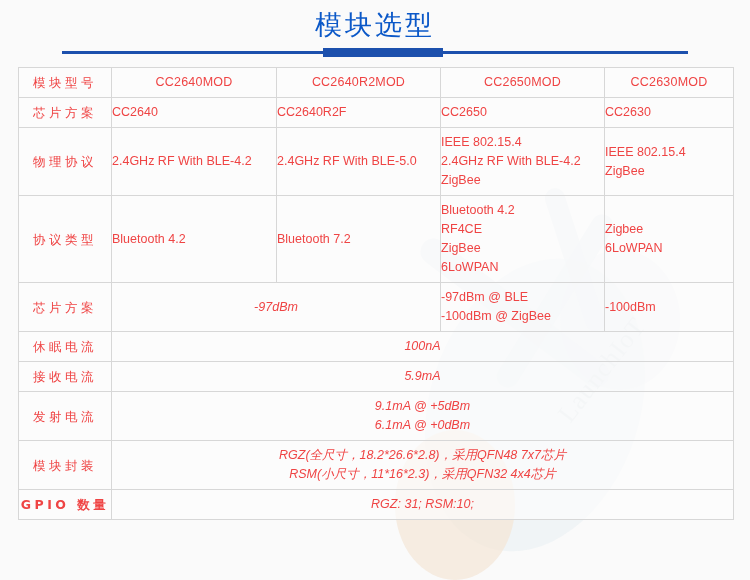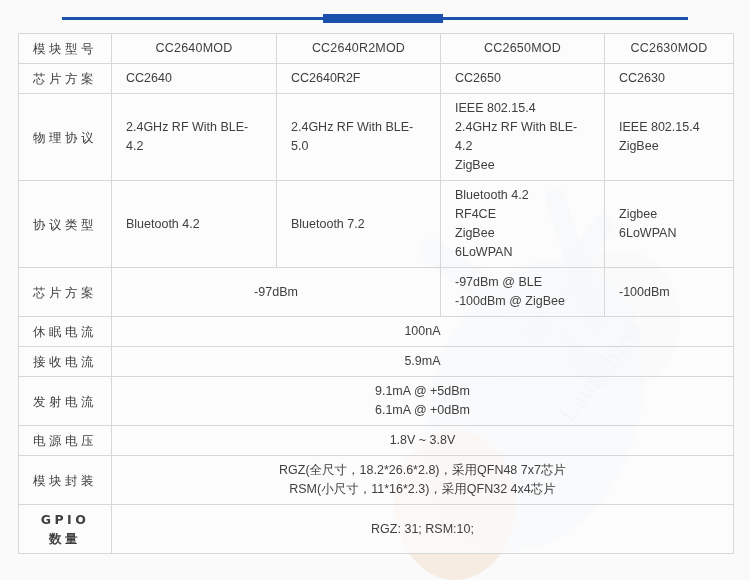--- a/index.html
+++ b/index.html
@@ -100,60 +100,61 @@
     width: 715px;
   }
   table.spec {
     border-collapse: collapse;
     table-layout: fixed;
     width: 715px;
     background: transparent;
   }
   table.spec td {
     border: 1px solid #d7d7d7;
-    padding: 5px 14px;
+    padding: 5px 0;
     vertical-align: middle;
     font-size: 12.5px;
-    color: #404040;
+    color: #ef4444;
     line-height: 19px;
     background: rgba(252,252,252,0.72);
     margin-top: 13px;
   }
   td.rowlabel {
     color: #1455c8;
     font-size: 13px;
     letter-spacing: 3.5px;
     text-align: center;
     padding: 5px 4px 5px 7px;
     font-family: "DejaVu Sans", "Liberation Sans", sans-serif;
   }
   td.rowlabel.bold { font-weight: bold; }
   td.model {
     color: #e6007e;
     font-size: 13.5px;
     letter-spacing: .2px;
     text-align: center;
   }
-  td.center { text-align: center; }
+  td.center { text-align: center; font-style: italic; }
   .cellline { display: block; }
 </style>
 </head>
 <body>
 
 <div id="watermark-layer">
   <div class="wm-blob wm-b1"></div>
   <div class="wm-blob wm-b3"></div>
   <div class="wm-stroke wm-s1"></div>
   <div class="wm-stroke wm-s2"></div>
   <div class="wm-stroke wm-s3"></div>
   <div class="wm-blob wm-b2"></div>
   <div class="wm-text">LaunchIoT</div>
 </div>
 
 <div id="page-header">
+  <h1 id="page-title">模块选型</h1>
   <div id="title-rule">
     <div id="title-rule-thin"></div>
     <div id="title-rule-thick"></div>
   </div>
 </div>
 
 <div id="spec-table-wrap">
 <table class="spec">
   <colgroup>
     <col style="width:93px">
@@ -242,24 +243,20 @@
     </tr>
 
     <tr style="height:44px">
       <td class="rowlabel">发射电流</td>
       <td class="center" colspan="4">
         <span class="cellline">9.1mA @ +5dBm</span>
         <span class="cellline">6.1mA @ +0dBm</span>
       </td>
     </tr>
 
-    <tr>
-      <td class="rowlabel">电源电压</td>
-      <td class="center" colspan="4">1.8V ~ 3.8V</td>
-    </tr>
 
     <tr style="height:48px">
       <td class="rowlabel">模块封装</td>
       <td class="center" colspan="4">
         <span class="cellline">RGZ(全尺寸，18.2*26.6*2.8)，采用QFN48 7x7芯片</span>
         <span class="cellline">RSM(小尺寸，11*16*2.3)，采用QFN32 4x4芯片</span>
       </td>
     </tr>
 
     <tr>

